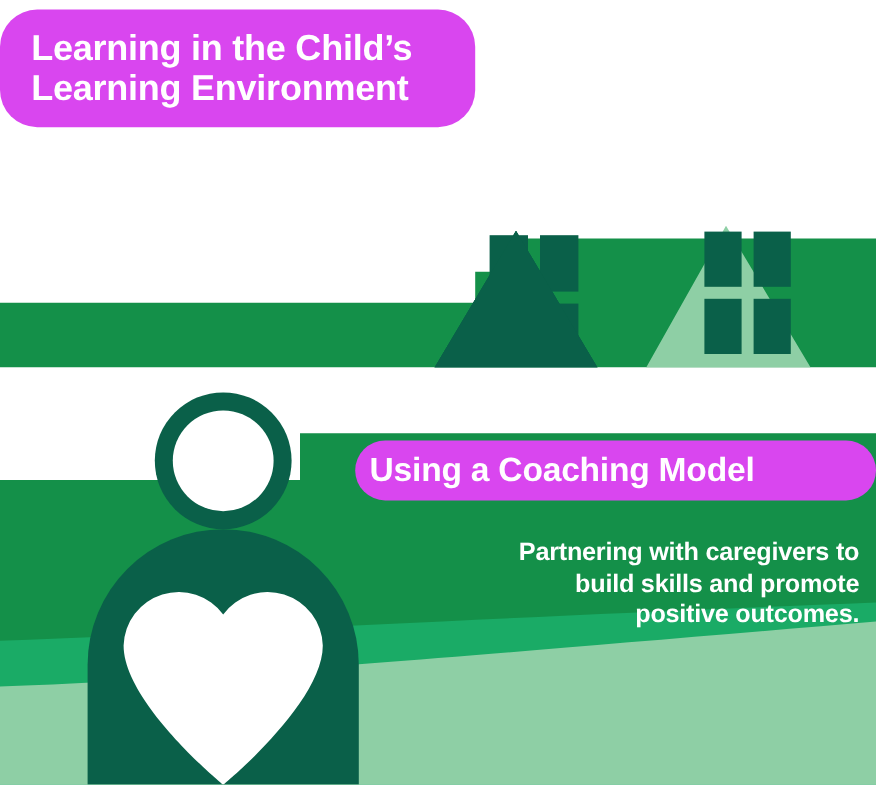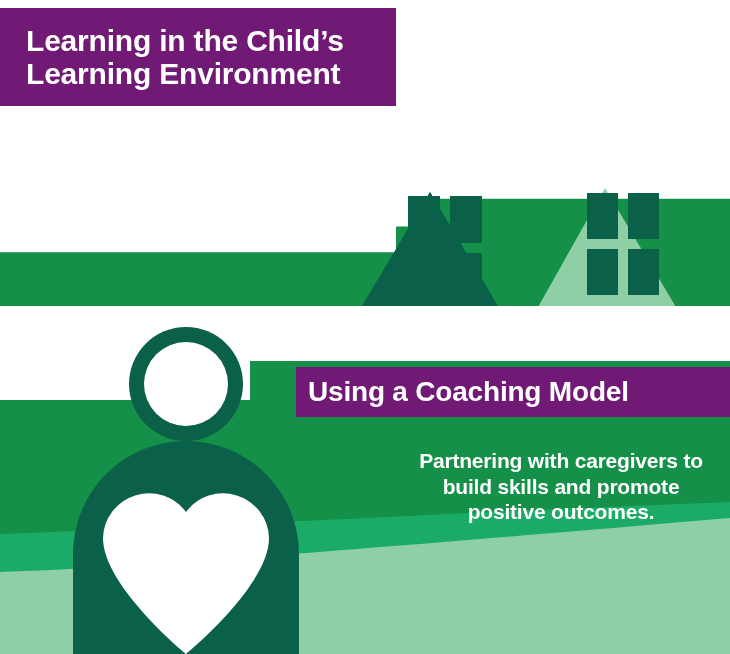--- a/index.html
+++ b/index.html
@@ -26,23 +26,24 @@
 
   
   #bottom-panel {
     position:absolute; left:0; top:306px; width:730px; height:348px;
     overflow:hidden;
   }
 
   
   .title-box {
     position:absolute;
-    background:#701a75;
+    background:#d946ef;
     display:flex;
     align-items:center;
+    border-radius:31px;
   }
   .title-box .title-text {
     color:#ffffff;
     font-weight:bold;
     letter-spacing:-0.2px;
     line-height:1.10;
   }
 
   #title-box-1 {
     left:0; top:8px; width:396px; height:98px;
@@ -59,21 +60,21 @@
   
   .body-text {
     position:absolute;
     color:#ffffff;
     font-size:21px;
     font-weight:bold;
     line-height:1.22;
     letter-spacing:-0.2px;
   }
   #body-1 { left:26px; top:138px; width:330px; }
-  #body-2 { left:406px; top:448px; width:310px; text-align:center; }
+  #body-2 { left:406px; top:448px; width:310px; text-align:right; }
 
   
   #win-left { position:absolute; left:408px; top:196px; width:74px; height:104px; }
   #win-left .p { position:absolute; width:32px; height:47px; background:#0a6049; }
   #win-left .p1 { left:0;    top:0;   }
   #win-left .p2 { left:42px; top:0;   }
   #win-left .p3 { left:0;    top:57px;}
   #win-left .p4 { left:42px; top:57px;}
 
   #win-right { position:absolute; left:587px; top:193px; width:72px; height:104px; }

